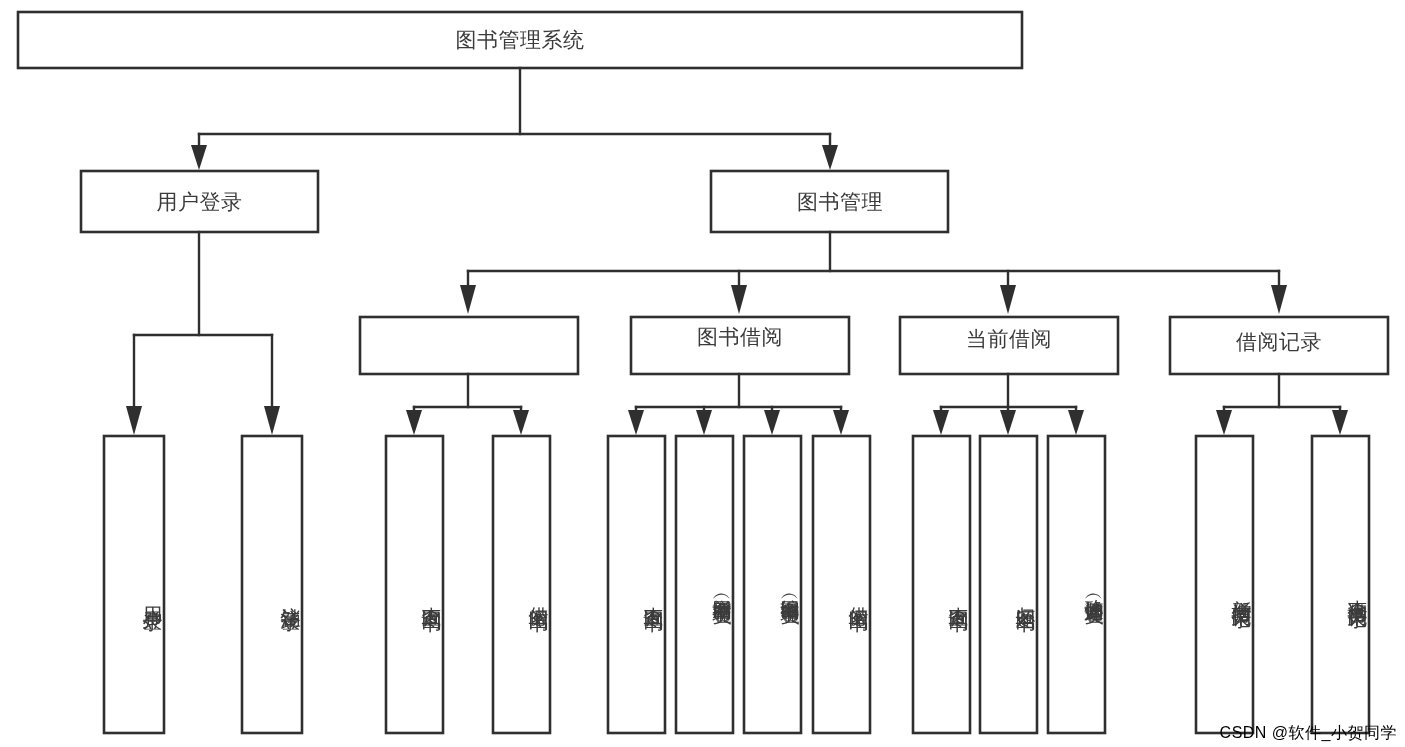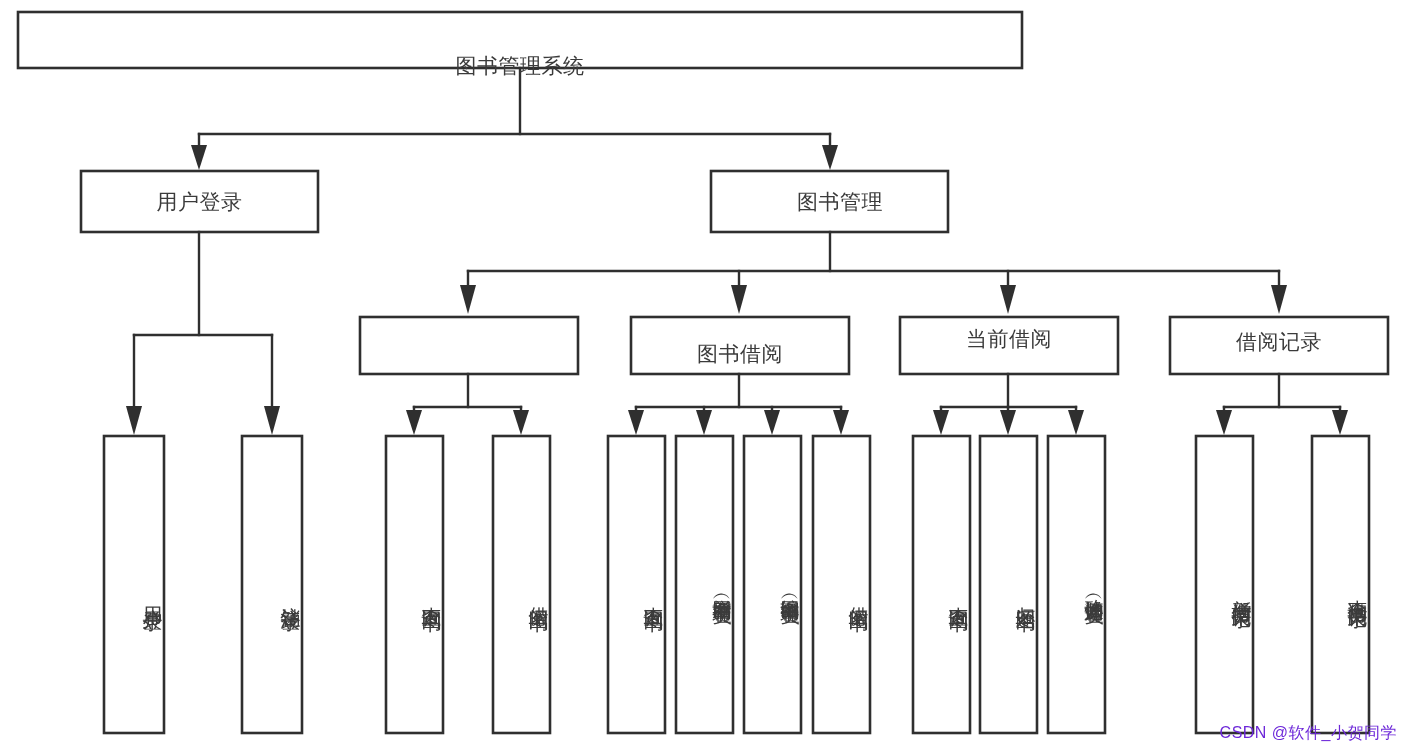--- a/index.html
+++ b/index.html
@@ -67,21 +67,21 @@
   }
   .node-label.vertical.tall {
     font-size: 19px;
     letter-spacing: 1px;
   }
   .watermark {
     position: absolute;
     right: 8px;
     bottom: 3px;
     font-size: 16px;
-    color: #6d28d9;
+    color: #000000;
     letter-spacing: 0.5px;
     user-select: none;
     white-space: nowrap;
   }
 </style>
 </head>
 <body>
 
 <div id="diagram-root">
 
@@ -166,26 +166,26 @@
     <path class="edge-line" d="M 1224 407 L 1340 407"></path>
     <path class="edge-line" d="M 1224 407 L 1224 414"></path>
     <path class="edge-line" d="M 1340 407 L 1340 414"></path>
     <polygon class="arrow-head" points="1216,410 1232,410 1224,435"></polygon>
     <polygon class="arrow-head" points="1332,410 1348,410 1340,435"></polygon>
     <rect class="node-rect" x="1196" y="436" width="57" height="297"></rect>
     <rect class="node-rect" x="1312" y="436" width="57" height="297"></rect>
 
   </svg>
 
-  <div class="node-label" style="left:18px; top:12px; width:1004px; height:56px;margin-top:26px;">图书管理系统</div>
+  <div class="node-label" style="left:18px; top:12px; width:1004px; height:56px;">图书管理系统</div>
 
   <div class="node-label" style="left:81px; top:171px; width:237px; height:61px;">用户登录</div>
   <div class="node-label" style="left:711px; top:171px; width:258px; height:61px;">图书管理</div>
 
-  <div class="node-label" style="left:631px; top:334px; width:218px; height:40px;">图书借阅</div>
+  <div class="node-label" style="left:631px; top:317px; width:218px; height:40px;">图书借阅</div>
   <div class="node-label" style="left:900px; top:317px; width:218px; height:44px;">当前借阅</div>
   <div class="node-label" style="left:1170px; top:317px; width:218px; height:50px;">借阅记录</div>
 
   <div class="node-label vertical" style="left:104px; top:477px; width:60px; height:230px;">用户登录</div>
   <div class="node-label vertical" style="left:242px; top:477px; width:60px; height:230px;">注销登录</div>
 
   <div class="node-label vertical" style="left:386px; top:477px; width:57px; height:230px;">查询图书</div>
   <div class="node-label vertical" style="left:493px; top:477px; width:57px; height:230px;">借阅图书</div>
 
   <div class="node-label vertical" style="left:608px; top:477px; width:57px; height:230px;">查询图书</div>

